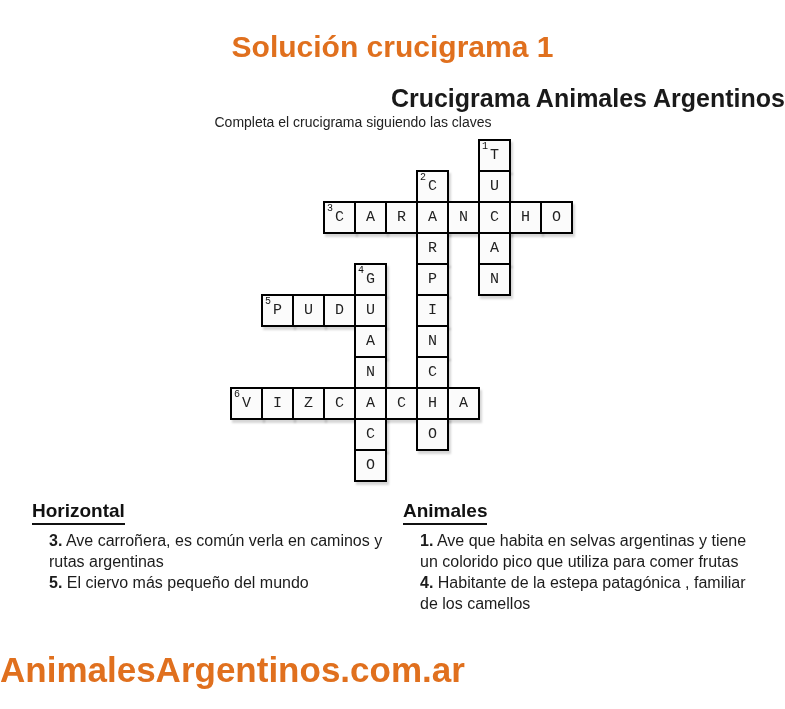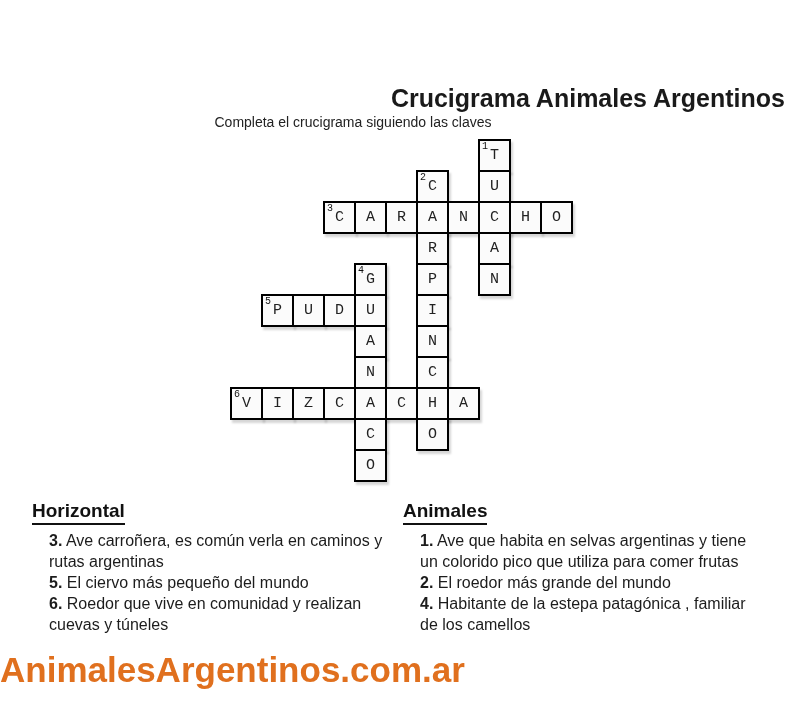--- a/index.html
+++ b/index.html
@@ -43,20 +43,21 @@
   .footer {
     position:absolute; top:650px; left:0; width:785px; text-align:left;
     font-size:35px; font-weight:bold; cursor:pointer;
   }
 </style>
 </head>
 <body>
 
 <div class="page">
 
+  <div class="main-title" style="color: rgb(224, 112, 30);">Solución crucigrama 1</div>
 
   <div class="sub-title">Crucigrama Animales Argentinos</div>
 
   <div class="tagline">Completa el crucigrama siguiendo las claves</div>
 
   <div class="grid">
       <div class="cell" style="left: 478px; top: 139px; background: rgb(251, 251, 251);">
         <span class="cellnum">1</span>
         <span>T</span>
       </div>
@@ -169,25 +170,23 @@
       </div>
       <div class="cell" style="left: 354px; top: 449px; background: rgb(251, 251, 251);">
         <span>O</span>
       </div>
     </div>
 
   <div class="clues-col left">
     <h3 class="clue-head">Horizontal</h3>
     <p class="clue"><b>3.</b> <span>Ave carroñera, es común verla en caminos y rutas argentinas</span></p>
     <p class="clue"><b>5.</b> <span>El ciervo más pequeño del mundo</span></p>
-    <p class="clue"><b>6.</b> <span>Roedor que vive en comunidad y realizan cuevas y túneles</span></p>
   </div>
 
   <div class="clues-col right">
     <h3 class="clue-head">Animales</h3>
     <p class="clue"><b>1.</b> <span>Ave que habita en selvas argentinas y tiene un colorido pico que utiliza para comer frutas</span></p>
-    <p class="clue"><b>2.</b> <span>El roedor más grande del mundo</span></p>
     <p class="clue"><b>4.</b> <span>Habitante de la estepa patagónica , familiar de los camellos</span></p>
   </div>
 
   <div class="footer" style="color: rgb(224, 112, 30);">AnimalesArgentinos.com.ar</div>
 
 </div>
 
 </body></html>

